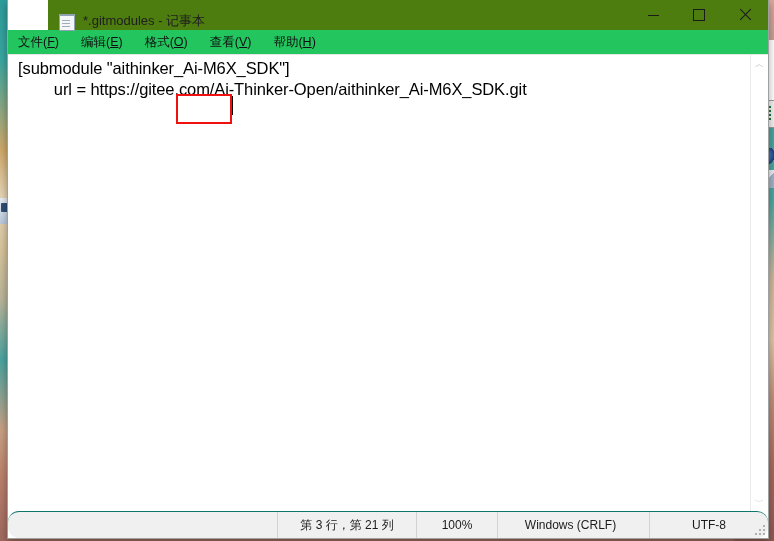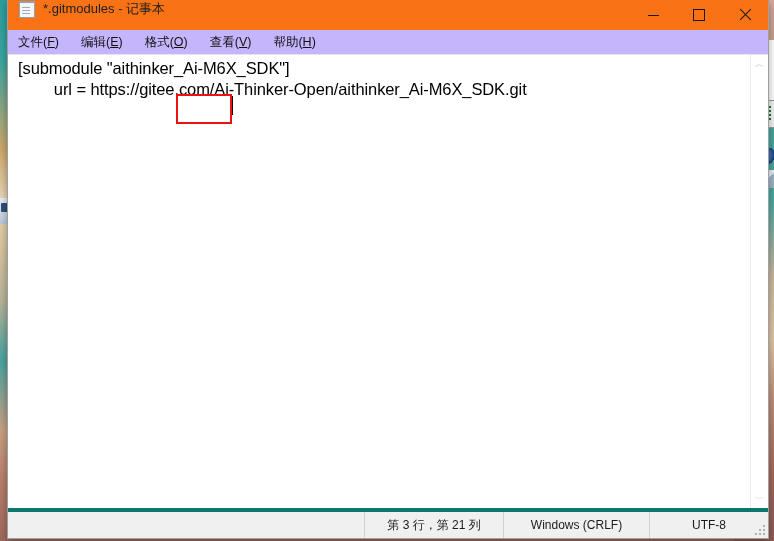--- a/index.html
+++ b/index.html
@@ -99,25 +99,26 @@
     border: 1px solid #a0a0a0;
     border-top: none;
     box-shadow: 0 3px 8px rgba(0,0,0,.35);
     display: flex;
     flex-direction: column;
   }
 
   
   #titlebar {
     height: 30px;
-    background: #f97316;
-    display: flex;
-    align-items: flex-start;
-    flex: none;
-    position: relative;
+    background: #4d7c0f;
+    display: flex;
+    align-items: flex-end;
+    flex: none;
+    position: relative;
+    margin-left: 40px;
   }
   .np-icon {
     width: 17px; height: 17px;
     margin-left: 10px;
     margin-right: 8px;
     position: relative;
     flex: none;
   }
   .np-icon .sheet {
     position: absolute;
@@ -180,21 +181,21 @@
   }
   .winbtn .close-glyph::before { transform: rotate(45deg); }
   .winbtn .close-glyph::after  { transform: rotate(-45deg); }
 
   
   #menubar {
     height: 24px;
     display: flex;
     align-items: center;
     padding-left: 10px;
-    background: #c4b5fd;
+    background: #22c55e;
     flex: none;
   }
   .menu-item {
     font-size: 12.5px;
     color: #111;
     padding: 2px 9px 2px 0px;
     margin-right: 13px;
     white-space: nowrap;
   }
   .menu-item u { text-decoration: underline; }
@@ -260,41 +261,42 @@
     line-height: 1;
     user-select: none;
   }
   #vscroll-track { flex: 1; width: 17px; }
 
   
   #statusbar {
     height: 26px;
     flex: none;
     background: #f0f0f0;
-    border-top: 4px solid #0f766e;
-    display: flex;
-    align-items: center;
-    position: relative;
+    border-top: 1px solid #0f766e;
+    display: flex;
+    align-items: center;
+    position: relative;
+    border-radius: 11px;
   }
   #status-spacer { flex: 1 1 auto; }
   .status-cell {
     font-size: 12px;
     color: #1b1b1b;
     height: 26px;
     display: flex;
     align-items: center;
     justify-content: center;
     border-left: 1px solid #d2d2d2;
     white-space: nowrap;
     padding: 0 10px;
   }
   #cell-pos   { width: 118px; }
   #cell-zoom  { width: 60px; }
   #cell-eol   { width: 125px; text-align: center; }
-  #cell-enc   { width: 98px; }
+  #cell-enc   { width: 98px; margin-left: 6px; }
   #resize-grip {
     position: absolute;
     right: 3px; bottom: 3px;
     width: 10px; height: 10px;
   }
   #resize-grip i {
     position: absolute;
     width: 2px; height: 2px;
     background: #b0b0b0;
   }
@@ -352,20 +354,21 @@
     <div id="vscroll">
       <div class="sb-arrow">︿</div>
       <div id="vscroll-track"></div>
       <div class="sb-arrow">﹀</div>
     </div>
   </div>
 
   <div id="statusbar">
     <div id="status-spacer"></div>
     <div class="status-cell" id="cell-pos">第 3 行，第 21 列</div>
+    <div class="status-cell" id="cell-zoom">100%</div>
     <div class="status-cell" id="cell-eol">Windows (CRLF)</div>
     <div class="status-cell" id="cell-enc">UTF-8</div>
     <div id="resize-grip">
       <i style="right:0;bottom:0"></i>
       <i style="right:4px;bottom:0"></i>
       <i style="right:8px;bottom:0"></i>
       <i style="right:0;bottom:4px"></i>
       <i style="right:4px;bottom:4px"></i>
       <i style="right:0;bottom:8px"></i>
     </div>

